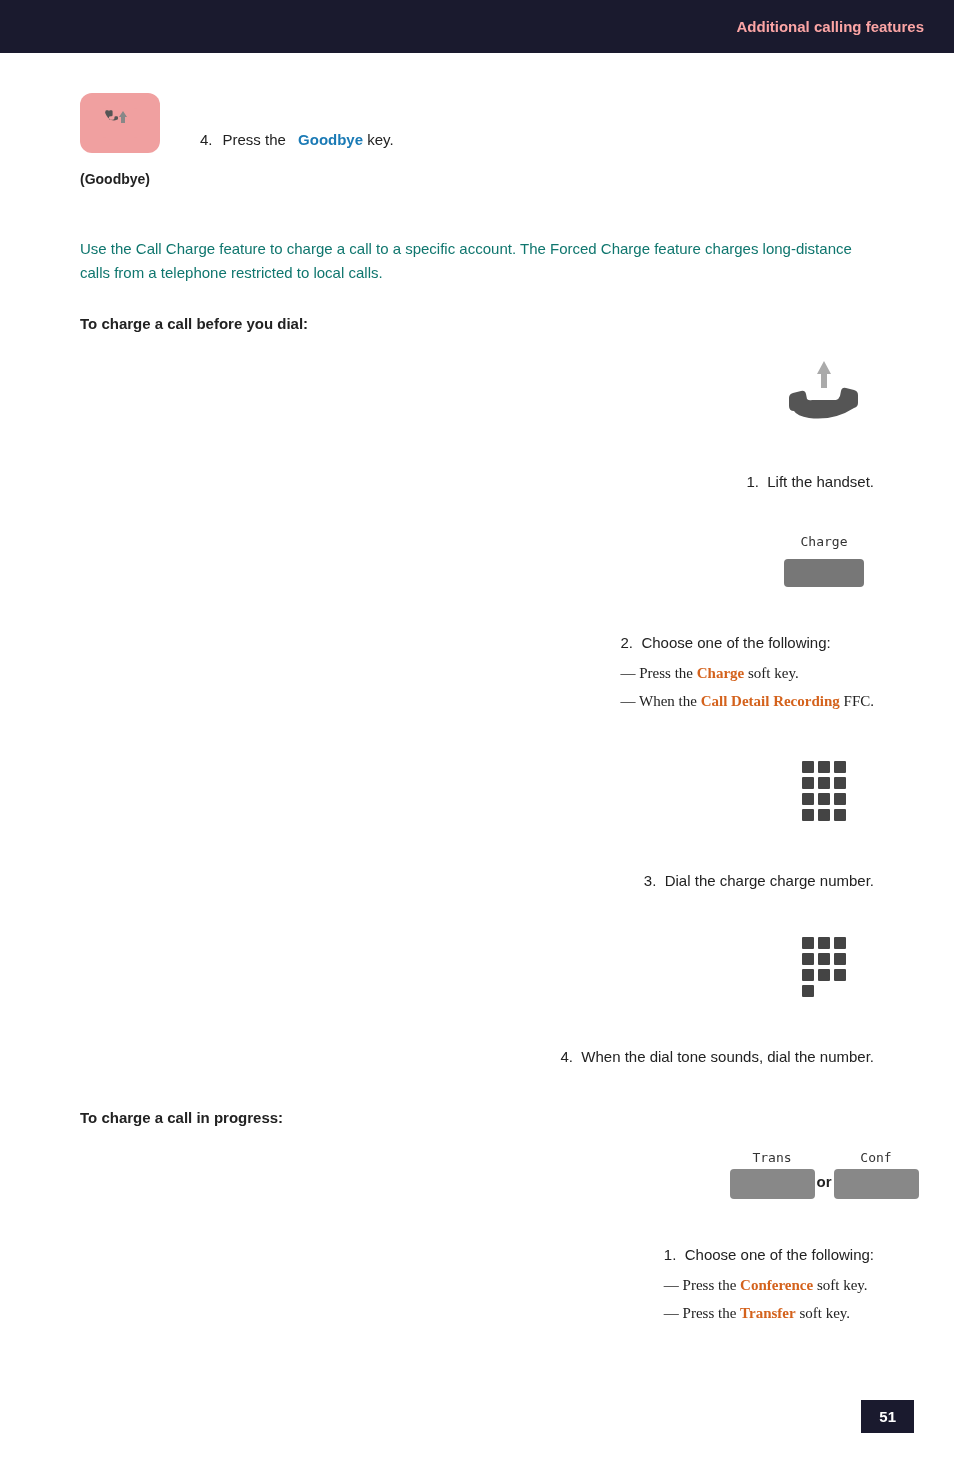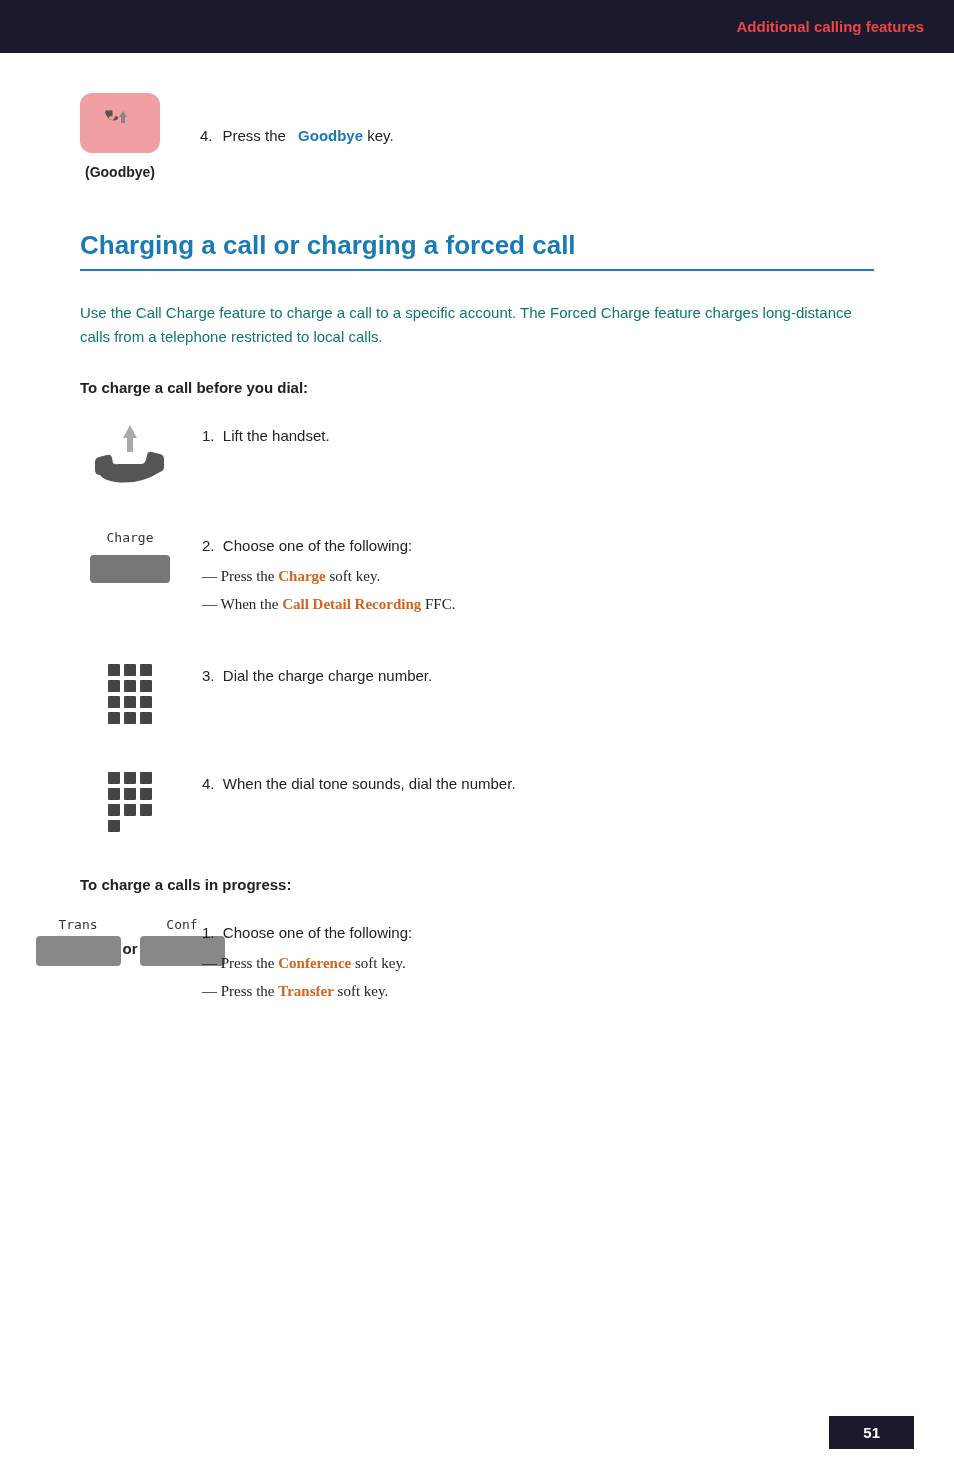--- a/index.html
+++ b/index.html
@@ -14,21 +14,21 @@
     }
 
     
     .header-bar {
       background: #1a1a2e;
       width: 100%;
       padding: 18px 30px;
       text-align: right;
     }
     .header-bar span {
-      color: #ef4444;
+      color: #fca5a5;
       font-weight: bold;
       font-size: 15px;
       margin-top: 43px;
     }
 
     
     .content {
       padding: 30px 80px 60px 80px;
     }
 
@@ -36,22 +36,22 @@
     .goodbye-section {
       display: flex;
       align-items: center;
       gap: 40px;
       margin-bottom: 50px;
       margin-top: 10px;
     }
     .goodbye-icon-wrap {
       display: flex;
       flex-direction: column;
-      align-items: center;
-      gap: 11px;
+      align-items: flex-start;
+      gap: 18px;
     }
     .goodbye-phone-icon {
       width: 80px;
       height: 60px;
       background: #f0a0a0;
       border-radius: 12px;
       display: flex;
       align-items: center;
       justify-content: center;
     }
@@ -89,23 +89,24 @@
     
     .sub-heading {
       font-size: 15px;
       font-weight: bold;
       margin-bottom: 24px;
     }
 
     
     .instruction-row {
       display: flex;
-      align-items: flex-start;
-      gap: 22px;
+      align-items: flex-end;
+      gap: 40px;
       margin-bottom: 40px;
+      flex-direction: column;
     }
     .icon-col {
       width: 100px;
       flex-shrink: 0;
       display: flex;
       flex-direction: column;
       align-items: center;
       gap: 6px;
     }
     .text-col {
@@ -185,25 +186,25 @@
     .softkey-wide {
       width: 85px;
       height: 30px;
       background: #888;
       border-radius: 4px;
     }
 
     
     .page-number {
       position: absolute;
-      bottom: 26px;
+      bottom: 42px;
       right: 40px;
       background: #1a1a2e;
       color: #fff;
-      padding: 8px 34px;
+      padding: 8px 18px;
       font-size: 15px;
       font-weight: bold;
     }
   </style>
 </head>
 <body>
 
 <div class="header-bar">
   <span>Additional calling features</span>
 </div>
@@ -225,21 +226,20 @@
           </g>
         </svg>
       </div>
       <div class="goodbye-label">(Goodbye)</div>
     </div>
     <div class="step-text">
       <span class="step-num">4.</span><span>Press the </span><span class="cyan">Goodbye</span><span> key.</span>
     </div>
   </div>
 
-  <div class="section-title">Charging a call or charging a forced call</div>
 
   <p class="description">Use the Call Charge feature to charge a call to a specific account. The Forced Charge feature charges long-distance calls from a telephone restricted to local calls.</p>
 
   <div class="sub-heading">To charge a call before you dial:</div>
 
   <div class="instruction-row">
     <div class="icon-col">
       <svg class="handset-icon" viewBox="0 0 90 70">
 
         <path d="M 15 55 Q 10 55 10 50 L 10 42 Q 10 38 14 37 L 22 35 Q 26 34 27 38 L 28 43 Q 30 45 33 44 L 57 44 Q 60 43 61 40 L 62 35 Q 63 31 67 32 L 75 34 Q 79 35 79 39 L 79 47 Q 79 51 75 52 Q 55 65 30 62 Q 18 60 15 55 Z" fill="#555"></path>
@@ -303,21 +303,21 @@
         <div class="keypad-dot"></div>
           <div class="keypad-dot" style="visibility:hidden"></div>
           <div class="keypad-dot" style="visibility:hidden"></div>
       </div>
     </div>
     <div class="text-col">
       <span>4.</span>&nbsp;&nbsp;<span>When the dial tone sounds, dial the number.</span>
     </div>
   </div>
 
-  <div class="sub-heading" style="margin-top:10px;">To charge a calls in progress:</div>
+  <div class="sub-heading" style="margin-top:10px;">To charge a call in progress:</div>
 
   <div class="instruction-row">
     <div class="icon-col">
       <div class="trans-conf-row">
         <div class="trans-block">
           <div class="softkey-label">Trans</div>
           <div class="softkey-wide"></div>
         </div>
         <div class="or-label">or</div>
         <div class="trans-block">

